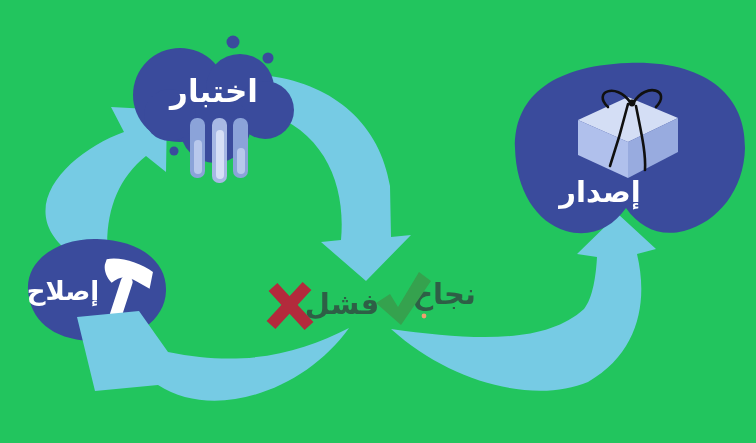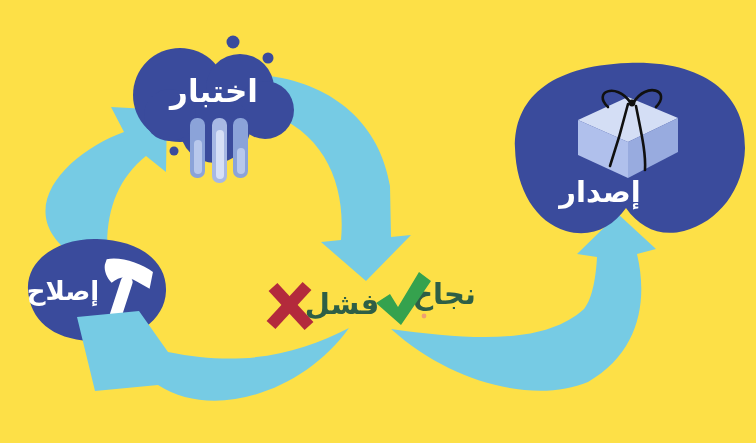--- a/index.html
+++ b/index.html
@@ -1,20 +1,20 @@
 <!DOCTYPE html>
 <html lang="ar"><head>
 <meta charset="utf-8">
 <style>
   html, body { margin: 0; padding: 0; background: #ffffff; }
   .stage {
     position: relative;
     width: 756px;
     height: 443px;
-    background: #fde047;
+    background: #22c55e;
     overflow: hidden;
     font-family: "DejaVu Sans", sans-serif;
   }
   svg { display: block; }
   text {
     font-family: "DejaVu Sans", sans-serif;
     font-weight: bold;
   }
 </style>
 </head>

